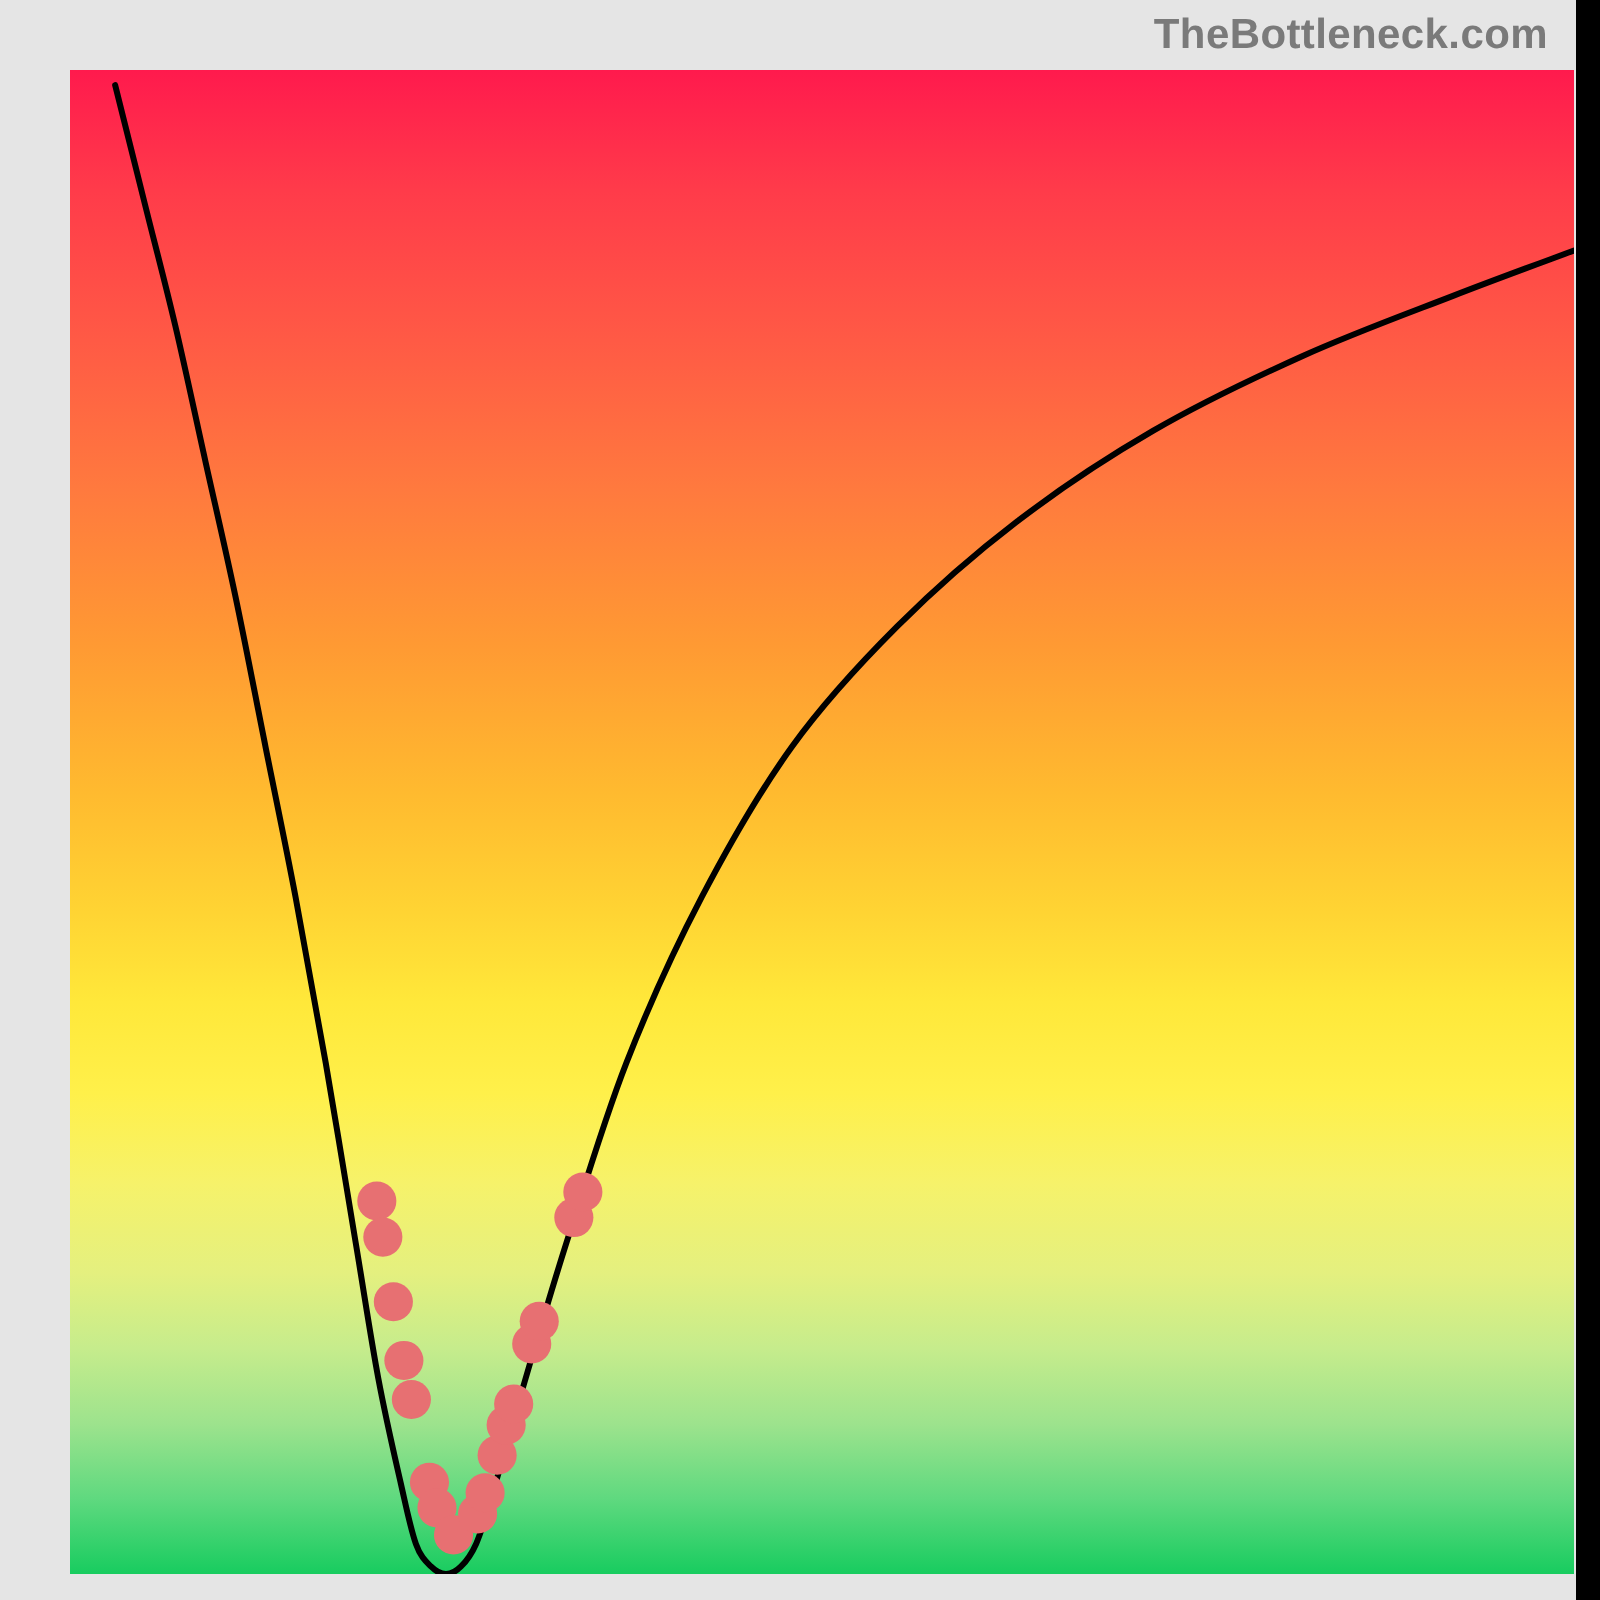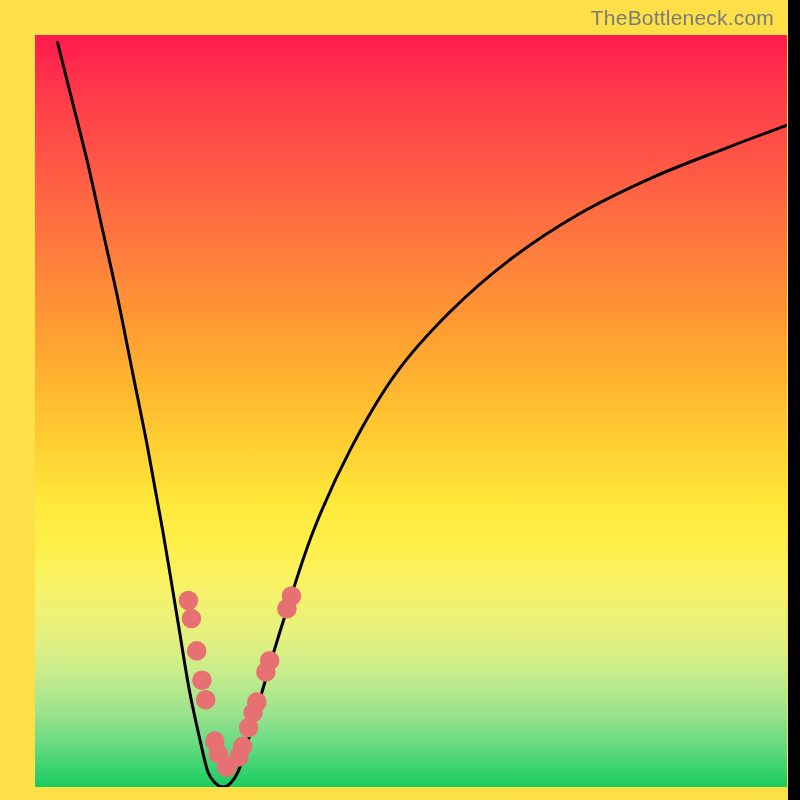--- a/index.html
+++ b/index.html
@@ -8,21 +8,22 @@
     width: 800px;
     height: 800px;
     background: #000;
     overflow: hidden;
     font-family: Arial, Helvetica, sans-serif;
   }
   .stage {
     position: relative;
     width: 788px;
     height: 800px;
-    background: #fde047;
+    background: #e5e5e5;
+    font-weight: bold;
   }
   .plot {
     position: absolute;
     left: 35px;
     top: 35px;
     width: 752px;
     height: 752px;
     
     background: linear-gradient(to bottom,
       #ff1a4d 0%,

